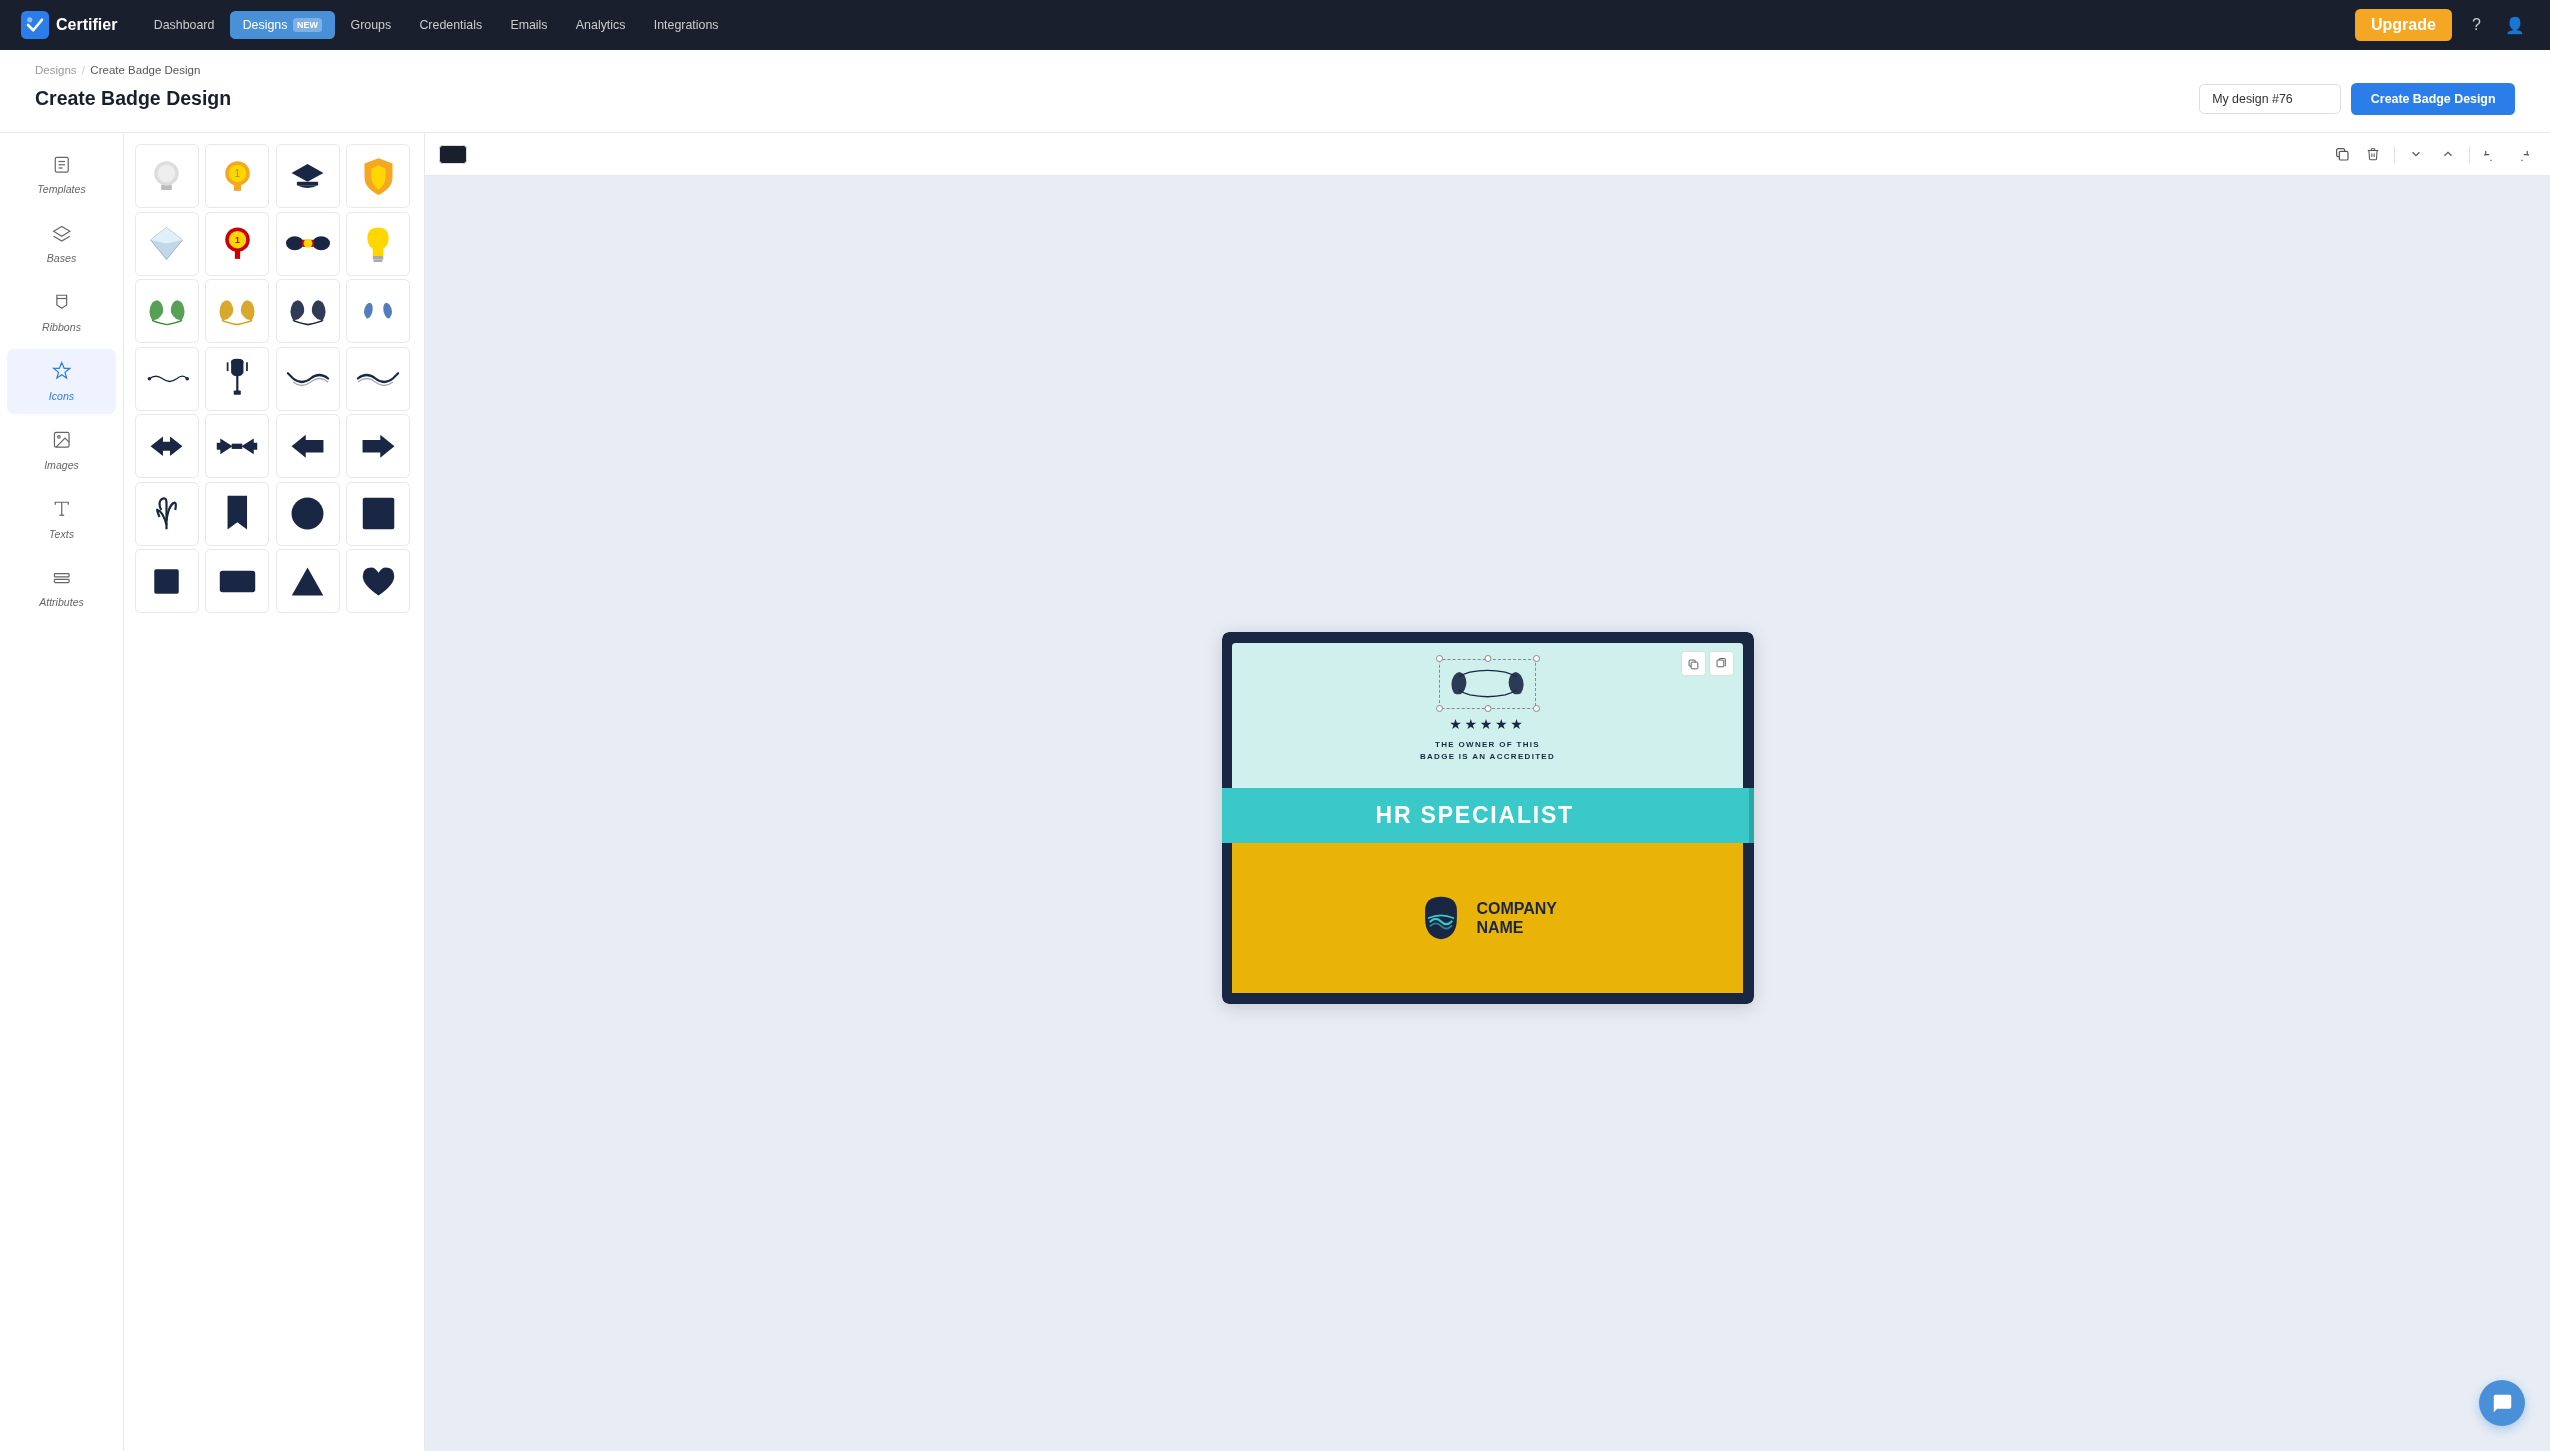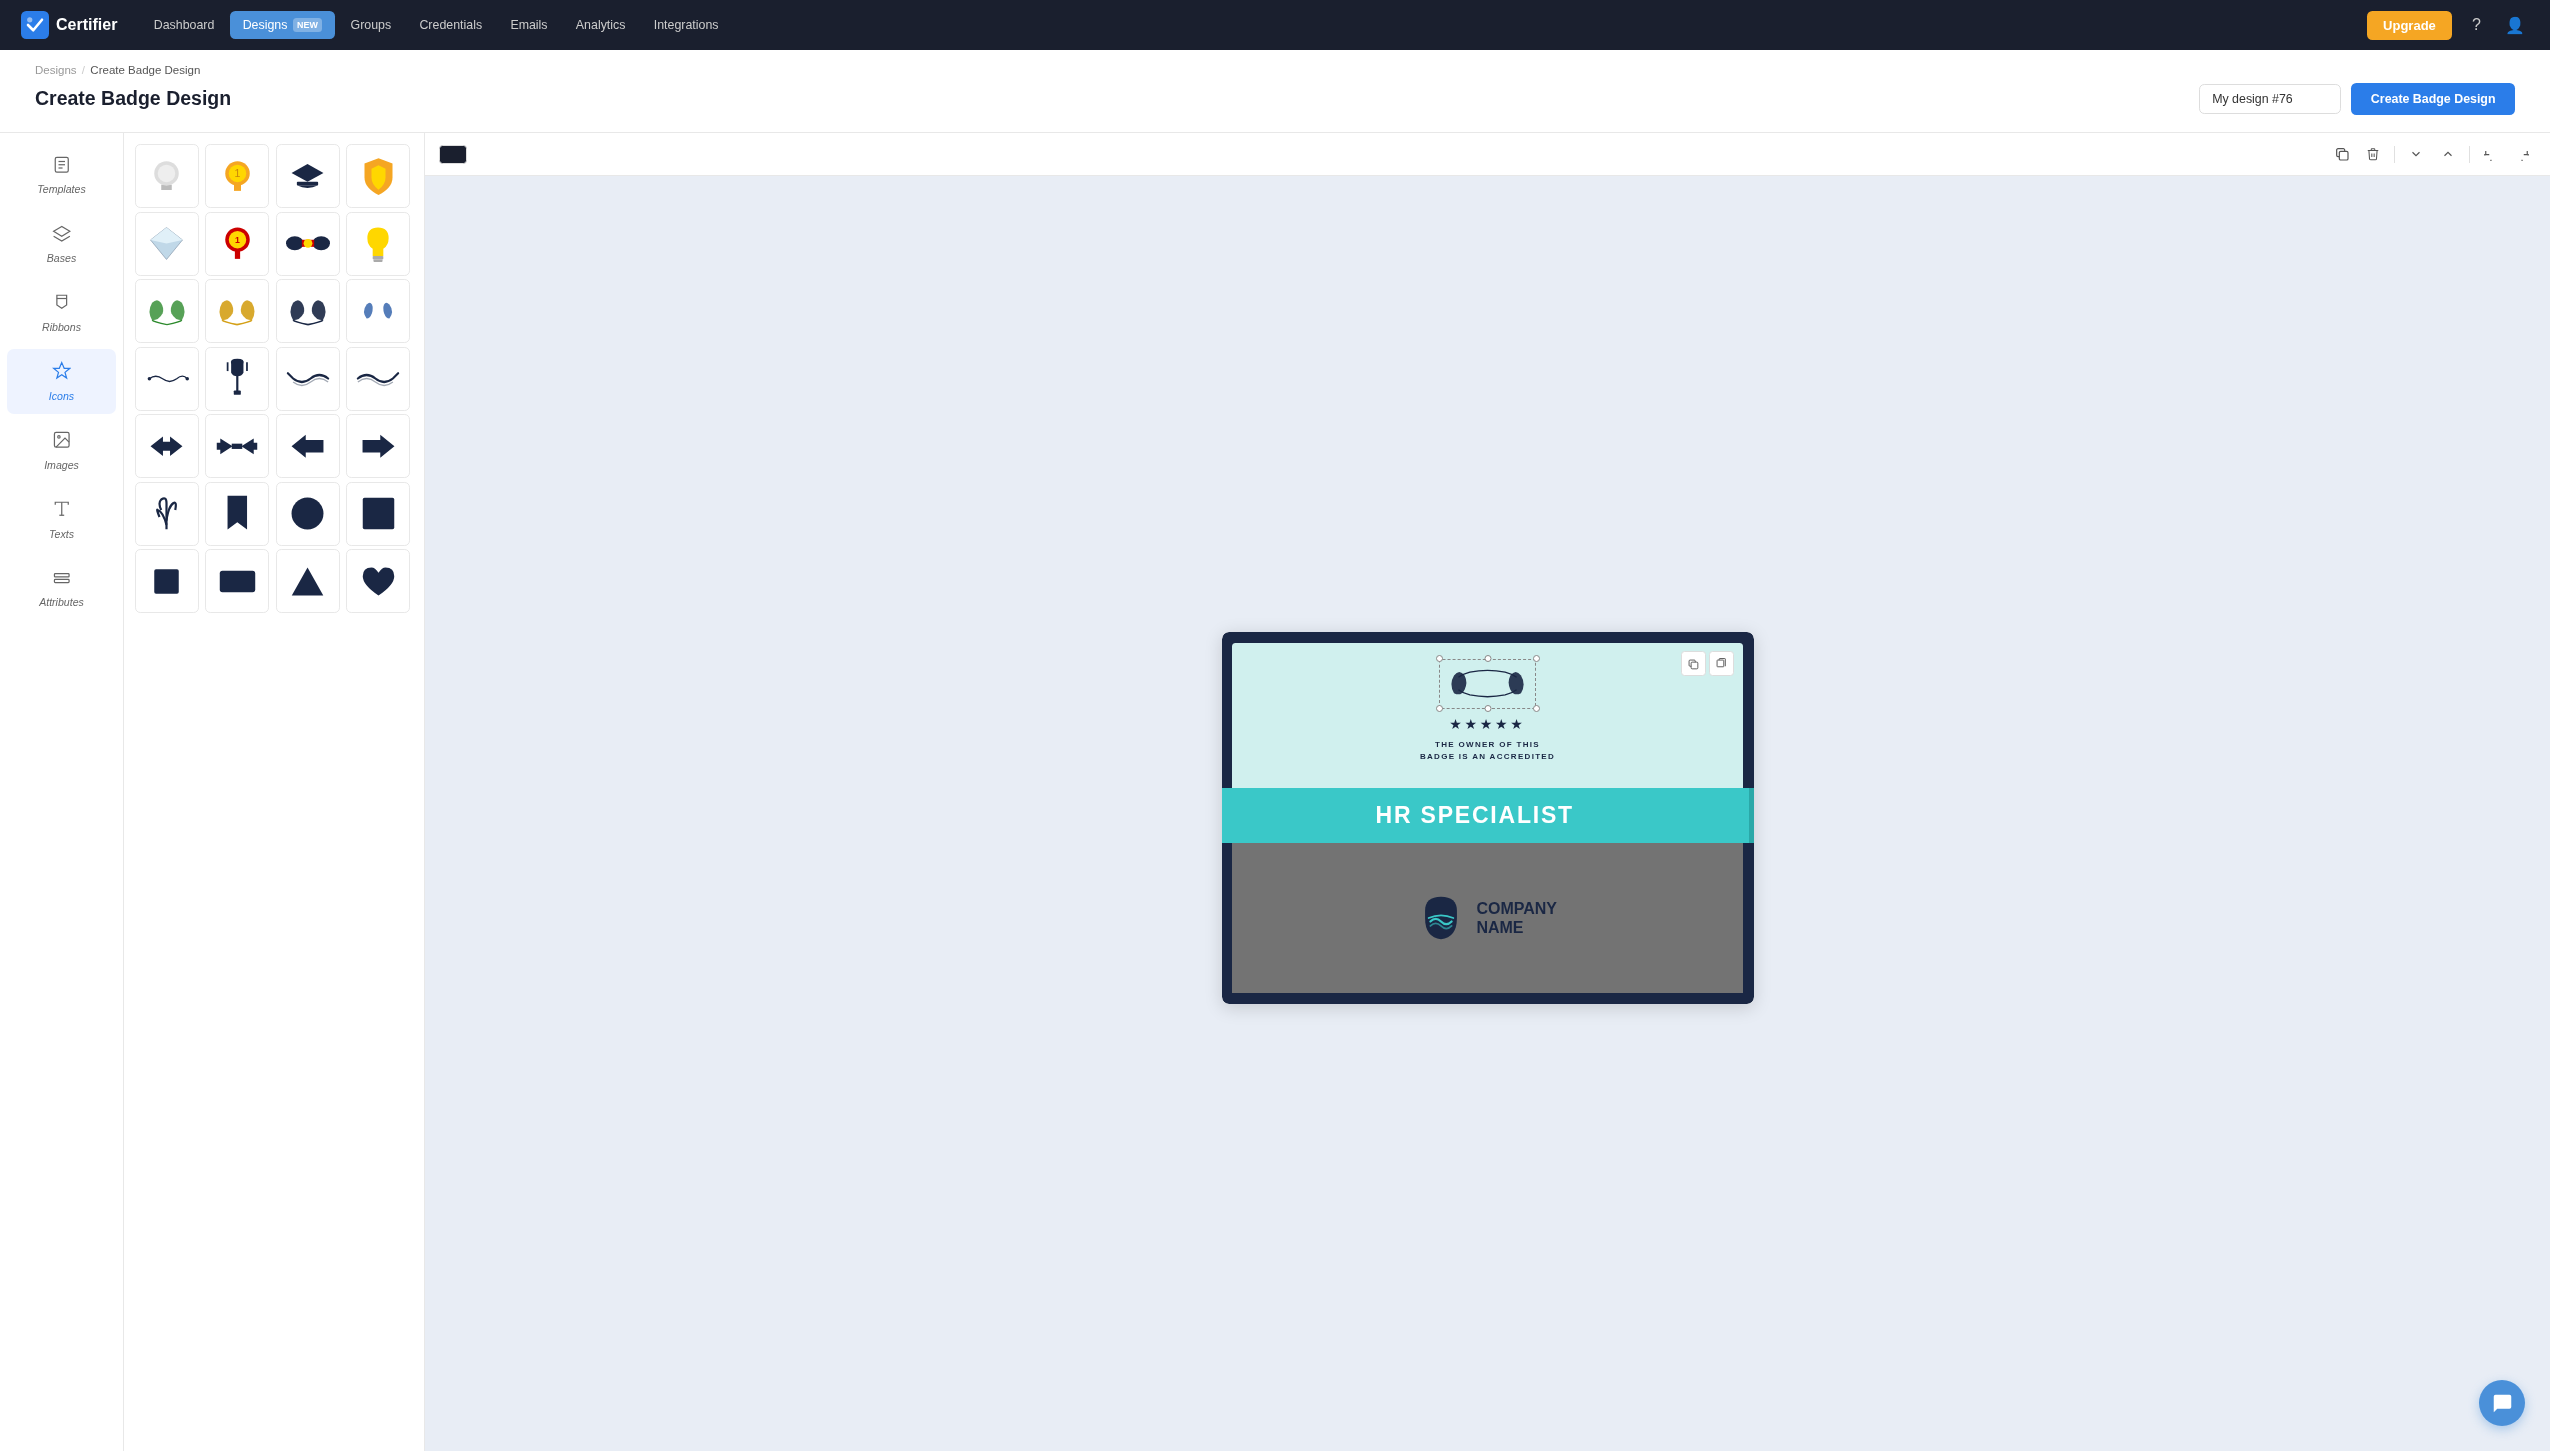--- a/index.html
+++ b/index.html
@@ -66,21 +66,21 @@
       gap: 10.6px;
     }
     .upgrade-btn {
       background: #f5a623;
       color: white;
       border: none;
       padding: 7px 16px;
       border-radius: 5.3px;
       font-weight: 600;
       cursor: pointer;
-      font-size: 13px;
+      font-size: 16px;
     }
     .icon-btn {
       color: #ccc;
       cursor: pointer;
       font-size: 16px;
       width: 28px;
       height: 28px;
       display: flex;
       align-items: center;
       justify-content: center;
@@ -336,21 +336,21 @@
     .ribbon-text {
       font-size: 23px;
       font-weight: 800;
       color: white;
       letter-spacing: 1.8px;
       text-transform: uppercase;
     }
 
     
     .badge-bottom {
-      background: #737373;
+      background: #eab308;
       width: 100%;
       flex: 1;
       display: flex;
       align-items: center;
       justify-content: center;
       gap: 12.4px;
       padding: 10.6px 17.7px;
     }
     .company-logo-icon {
       width: 46px;

